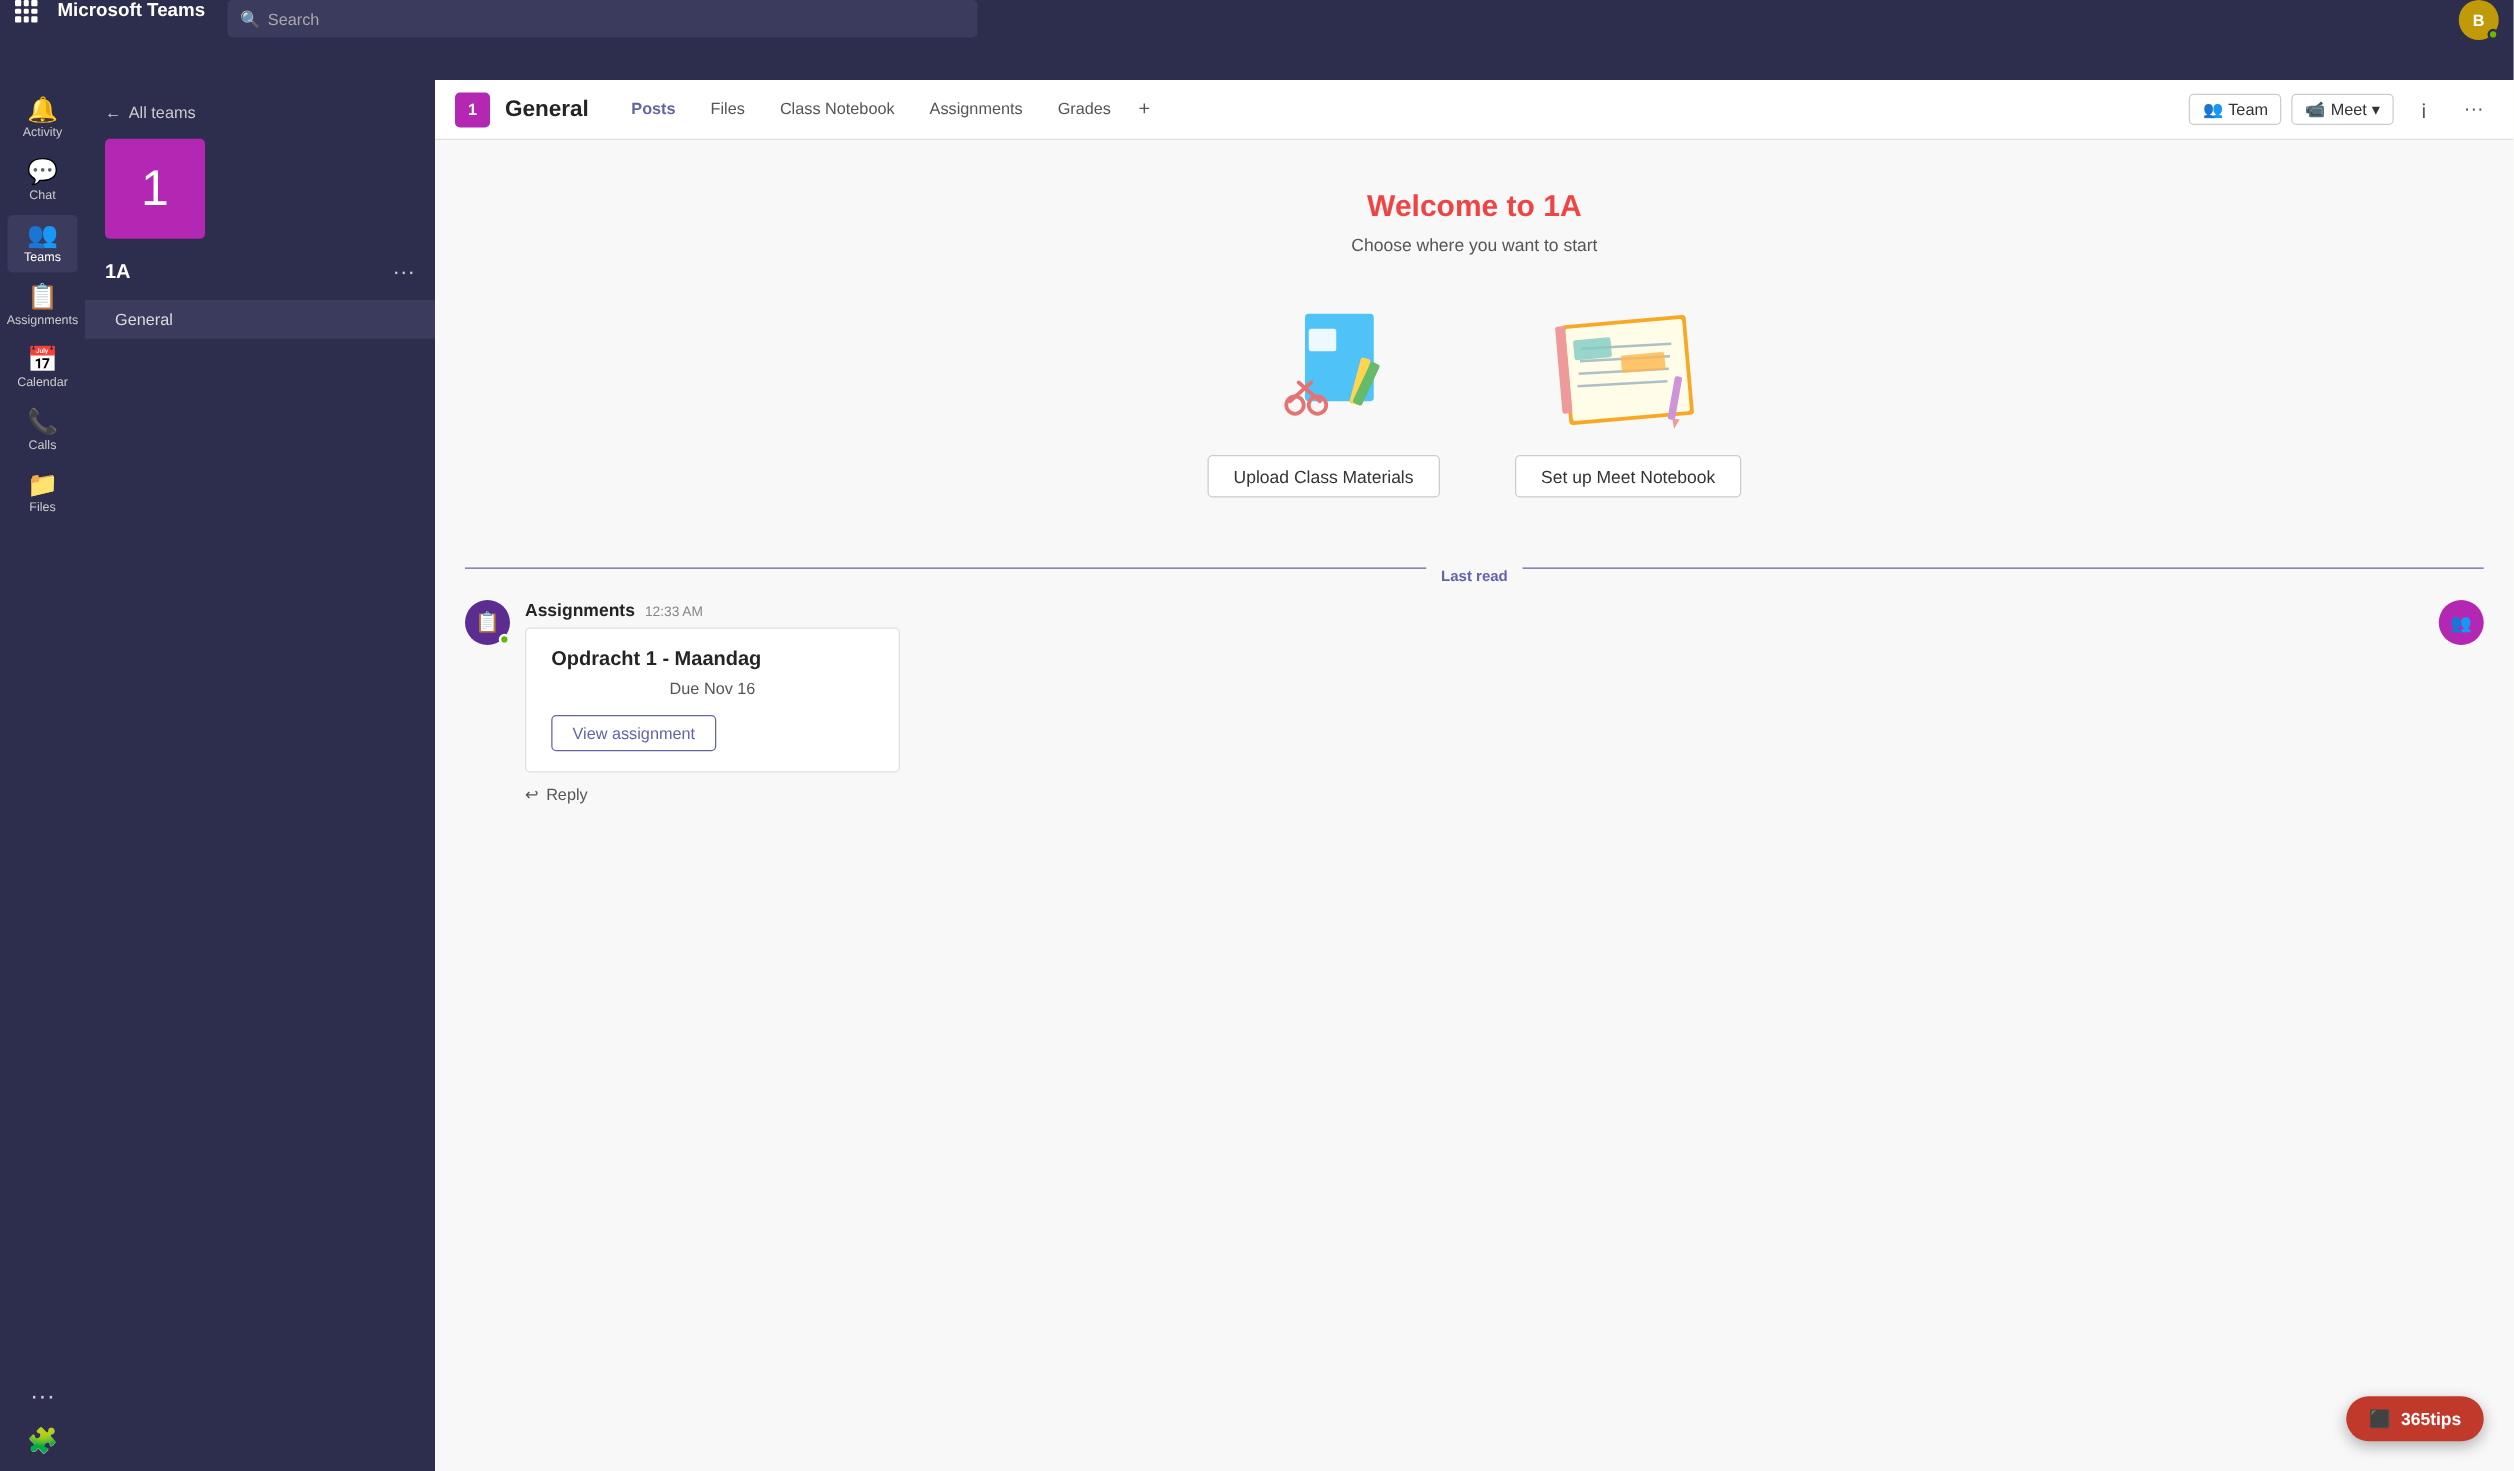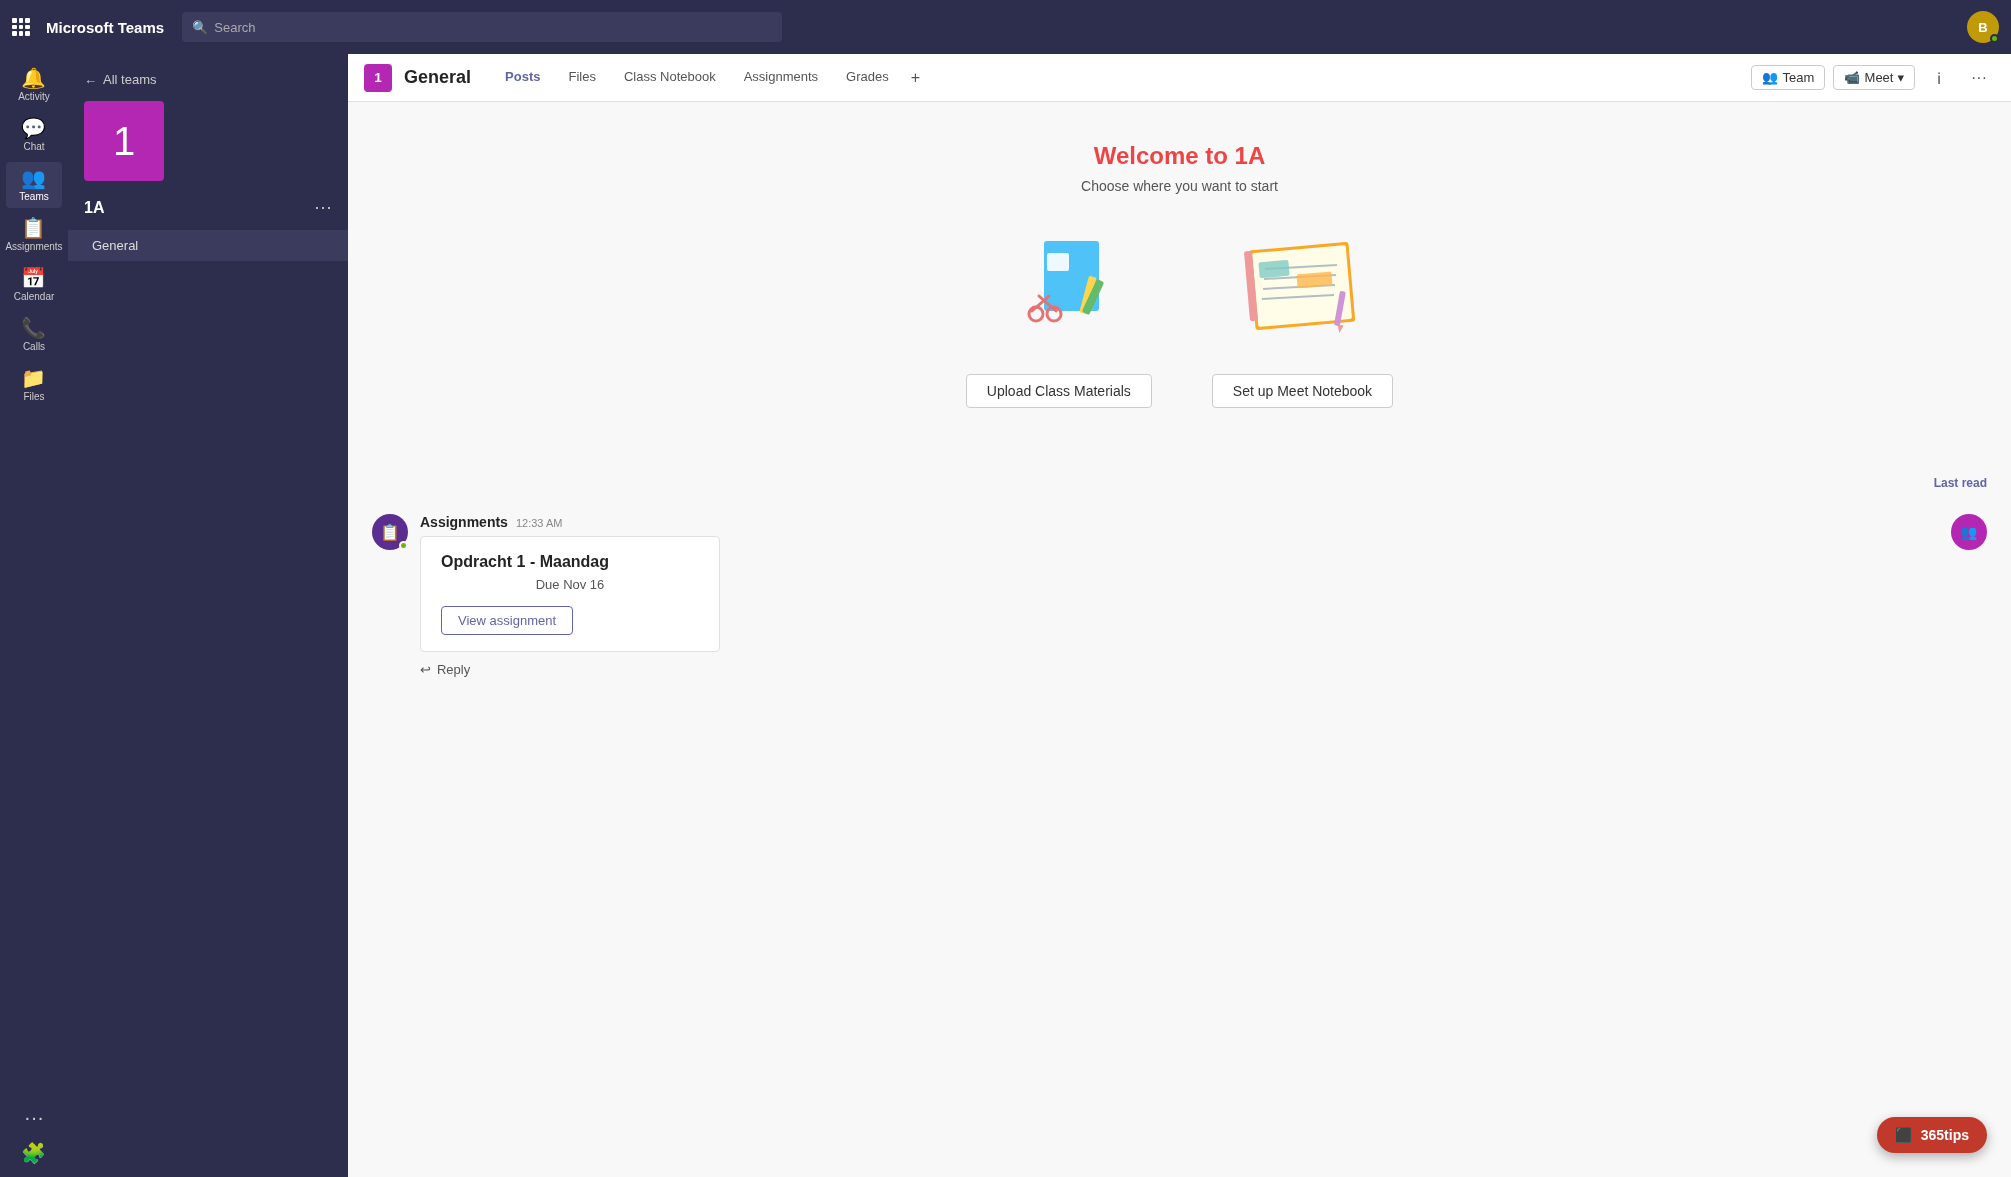--- a/index.html
+++ b/index.html
@@ -1,20 +1,20 @@
 <!DOCTYPE html>
 <html><head>
   <meta charset="utf-8">
   <style>
     * { box-sizing: border-box; margin: 0; padding: 0; }
     body { font-family: 'Segoe UI', sans-serif; display: flex; flex-direction: column; height: 100vh; overflow: hidden; background: #f3f2f1; }
 
     
     .topbar {
-      display: flex; align-items: center; background: #2d2d4e; height: 54px;
+      display: flex; background: #2d2d4e; height: 64px;
       padding: 0 12px; flex-shrink: 0; gap: 10px;
     }
     .topbar-logo { color: white; font-size: 15px; font-weight: 600; white-space: nowrap; margin-right: 8px; }
     .search-bar {
       flex: 1; max-width: 600px; display: flex; align-items: center;
       background: #3b3b5e; border-radius: 4px; padding: 0 10px; height: 30px; gap: 6px;
     }
     .search-bar input { background: transparent; border: none; outline: none; color: #ccc; font-size: 13px; width: 100%; }
     .search-bar input::placeholder { color: #aaa; }
     .topbar-spacer { flex: 1; }
@@ -96,30 +96,30 @@
     .content-scroll { flex: 1; overflow-y: auto; background: #f8f8f8; }
 
     
     .welcome-section {
       display: flex; flex-direction: column; align-items: center; padding: 40px 20px 20px;
       background: #f8f8f8;
     }
     .welcome-title { font-size: 24px; font-weight: 600; color: #ef4444; margin-bottom: 8px; }
     .welcome-subtitle { font-size: 14px; color: #555; margin-bottom: 32px; }
     .welcome-cards { display: flex; gap: 60px; align-items: flex-start; justify-content: center; margin-bottom: 24px; }
-    .welcome-card { display: flex; flex-direction: column; align-items: center; gap: 28px; }
+    .welcome-card { display: flex; flex-direction: column; align-items: center; gap: 8px; }
     .card-illustration { width: 160px; height: 120px; display: flex; align-items: center; justify-content: center; }
     .card-btn {
       padding: 8px 20px; border: 1px solid #ccc; border-radius: 4px; background: white;
       cursor: pointer; font-size: 14px; color: #333; white-space: nowrap;
     }
 
     
     .last-read-divider {
-      display: flex; align-items: flex-end; gap: 12px; padding: 12px 24px; flex-direction: column;
+      display: flex; align-items: flex-start; gap: 12px; padding: 12px 24px;
     }
     .divider-line { flex: 1; height: 1px; background: #6264a7; }
     .divider-label { color: #6264a7; font-size: 12px; font-weight: 600; white-space: nowrap; }
 
     
     .message-area { padding: 0 24px 24px; }
     .message-row { display: flex; gap: 12px; align-items: flex-start; }
     .message-avatar {
       width: 36px; height: 36px; border-radius: 50%; background: #5c2d91;
       display: flex; align-items: center; justify-content: center; color: white; font-size: 16px; flex-shrink: 0; position: relative;

